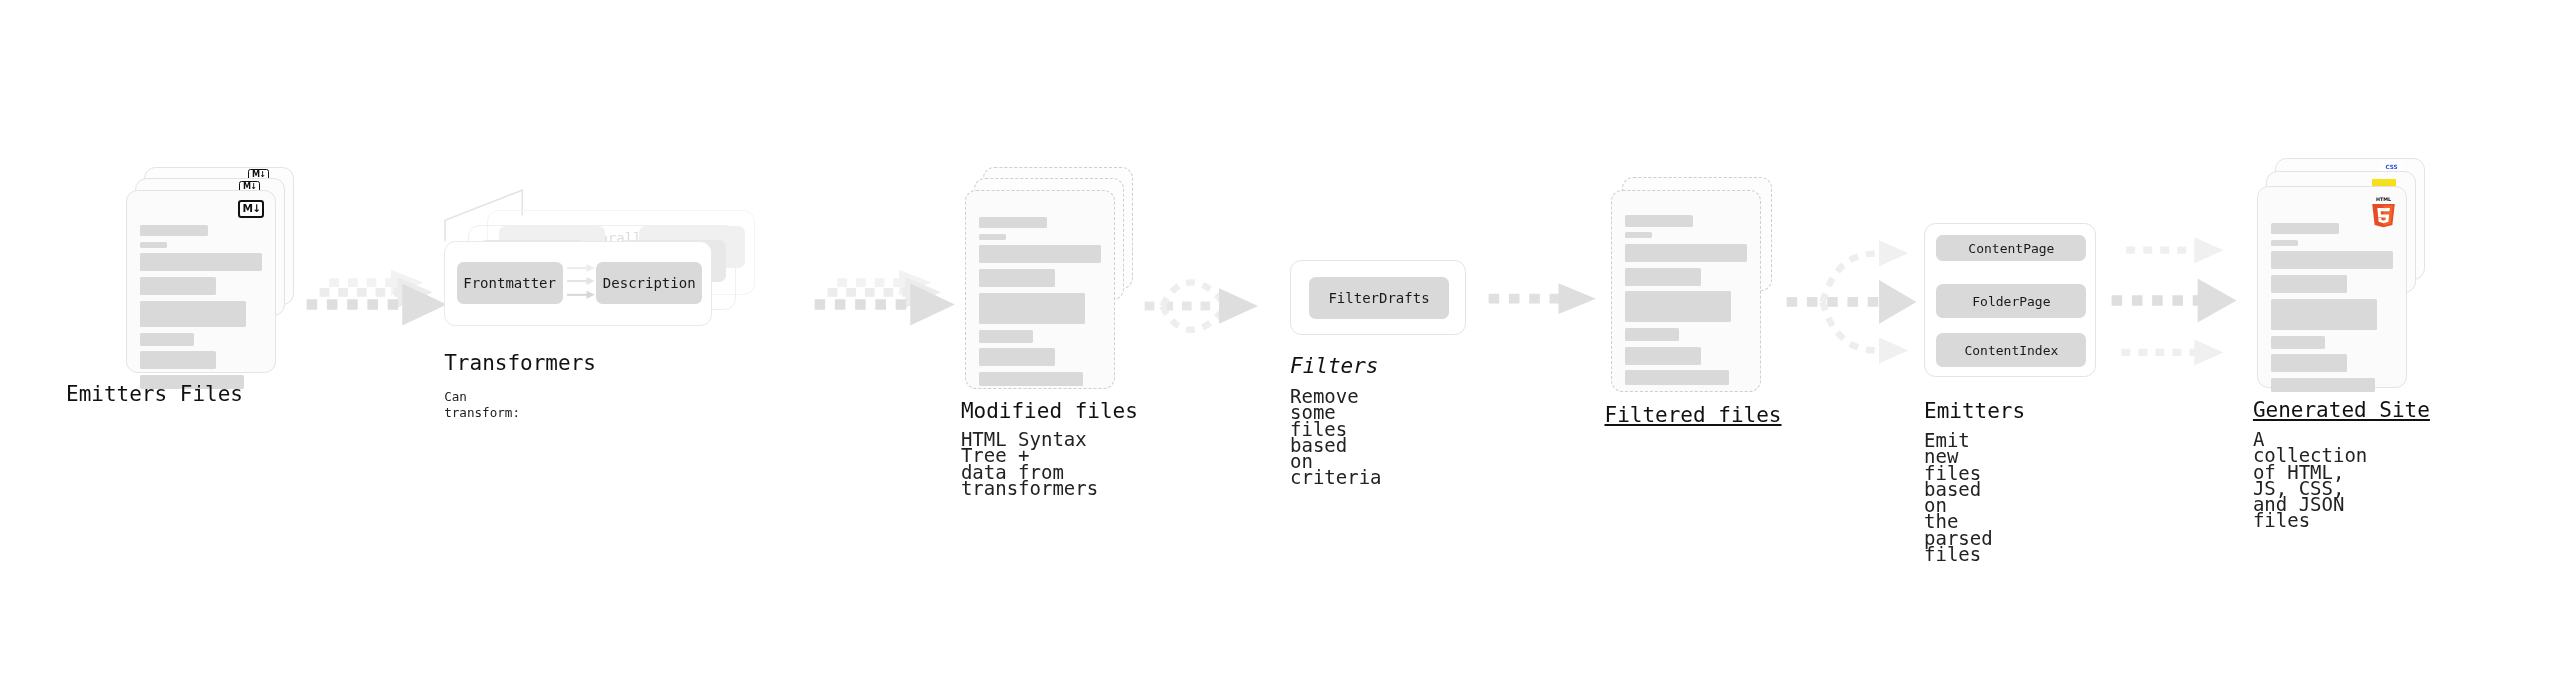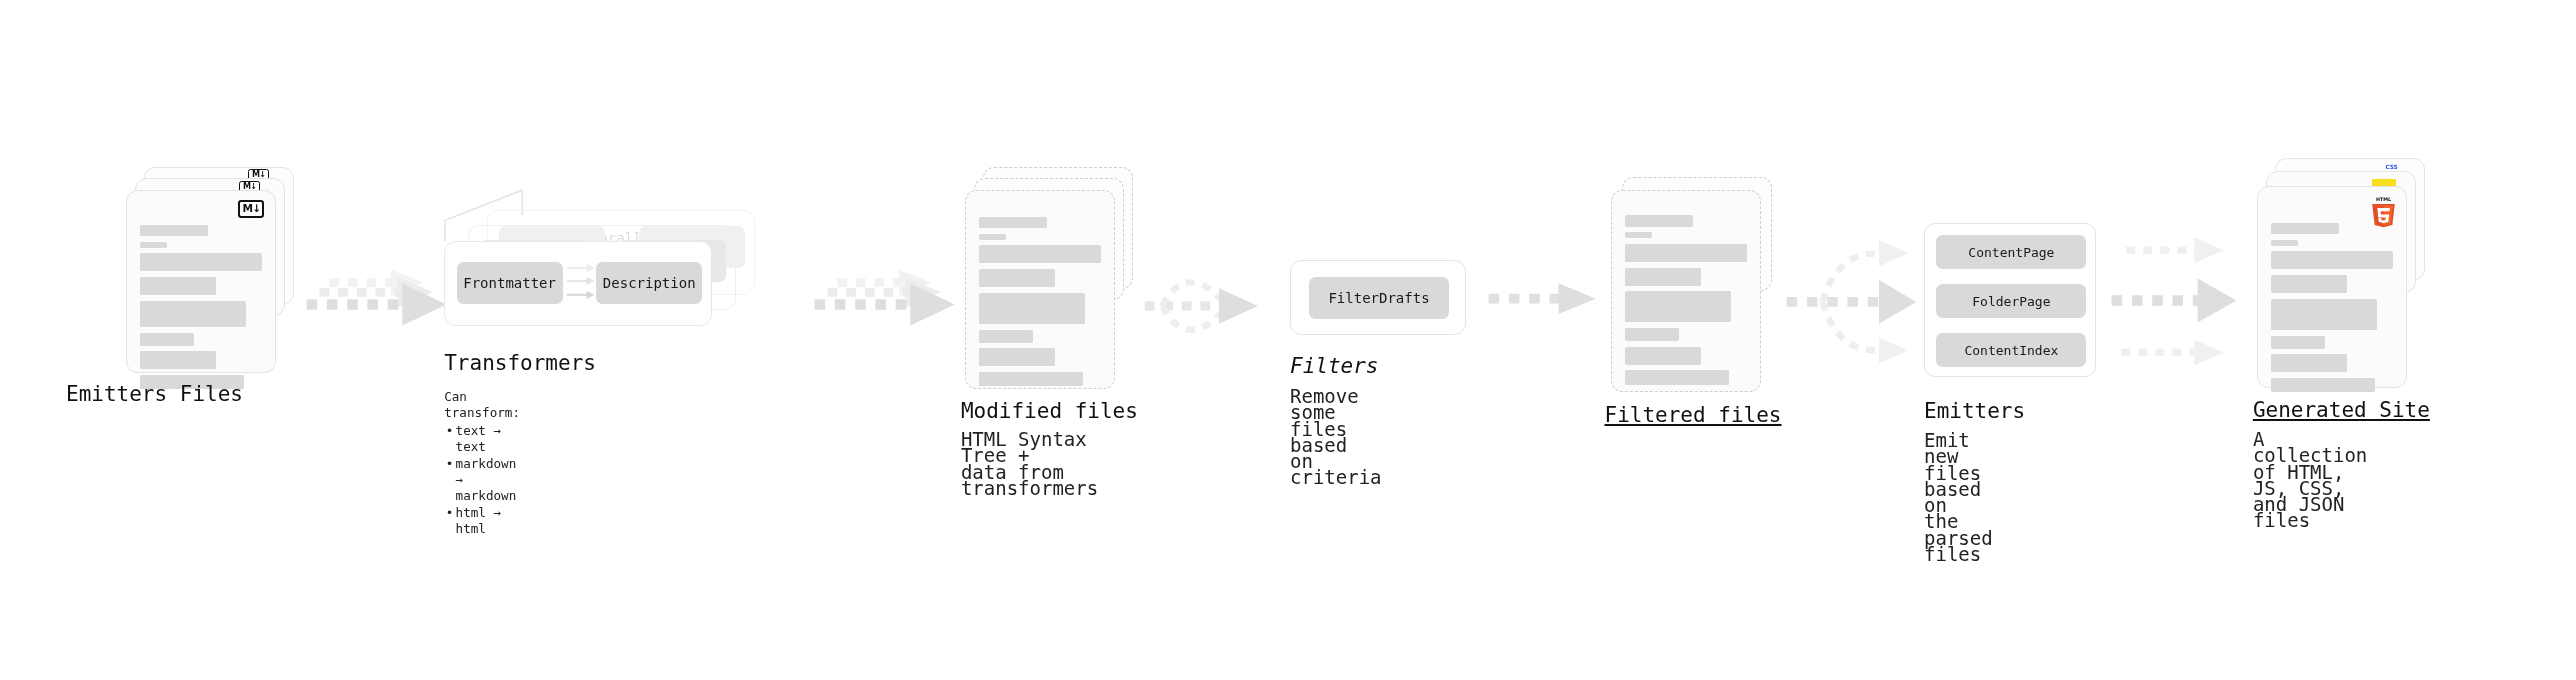--- a/index.html
+++ b/index.html
@@ -217,25 +217,20 @@
         <path d="M0,43 H26" stroke="#d6d6d6" stroke-width="2.5" fill="none"></path>
         <path d="M24,38 L34,43 L24,48 Z" fill="#d6d6d6"></path>
       </svg>
       <div class="chip" style="left:151px; top:20.3px; width:106px; height:42px;">Description</div>
     </div>
 
     <div class="title" style="left:-0.8px; top:159px;">Transformers</div>
 
     <div class="bullets" style="left:-0.8px; top:197px;">
       <div class="lead">Can transform:</div>
-      <ul>
-        <li>text → text</li>
-        <li>markdown → markdown</li>
-        <li>html → html</li>
-      </ul>
     </div>
   </div>
 
   <svg style="left:813px; top:268px; width:154px; height:73px;" viewBox="0 0 190 90" width="154" height="73">
     <path d="M30,18 H110" stroke="#f2f2f2" stroke-width="11" stroke-dasharray="12 11" fill="none"></path>
     <path d="M106,2 L146,18 L106,34 Z" fill="#f2f2f2"></path>
     <path d="M18,30 H118" stroke="#ececec" stroke-width="11" stroke-dasharray="12 11" fill="none"></path>
     <path d="M114,11 L158,30 L114,49 Z" fill="#ececec"></path>
     <path d="M2,45 H126" stroke="#dedede" stroke-width="13" stroke-dasharray="13 12" fill="none"></path>
     <path d="M120,19 L175,45 L120,71 Z" fill="#dedede"></path>
@@ -307,21 +302,21 @@
     <path d="M2,80 H120" stroke="#e0e0e0" stroke-width="12" stroke-dasharray="13 12" fill="none"></path>
     <path d="M46,80 C64,22 96,20 120,20" stroke="#eeeeee" stroke-width="8" stroke-dasharray="11 10" fill="none"></path>
     <path d="M46,80 C64,138 96,140 120,140" stroke="#eeeeee" stroke-width="8" stroke-dasharray="11 10" fill="none"></path>
     <path d="M116,4 L152,20 L116,36 Z" fill="#f0f0f0"></path>
     <path d="M116,53 L162,80 L116,107 Z" fill="#dedede"></path>
     <path d="M116,124 L152,140 L116,156 Z" fill="#f0f0f0"></path>
   </svg>
 
   <div class="stage" style="left:1924px; top:223px;">
     <div class="box" style="left:0px; top:0px; width:172px; height:154px; border-color:#e3e3e3;">
-      <div class="chip" style="left:11.4px; top:11.4px; width:150px; height:34px; font-size:13px;">ContentPage</div>
+      <div class="chip" style="left:11.4px; top:11.4px; width:150px; height:26px; font-size:13px;">ContentPage</div>
       <div class="chip" style="left:11.4px; top:60px; width:150px; height:34px; font-size:13px;">FolderPage</div>
       <div class="chip" style="left:11.4px; top:109px; width:150px; height:34px; font-size:13px;">ContentIndex</div>
     </div>
     <div class="title" style="left:0px; top:176px;">Emitters</div>
     <div class="desc" style="left:0px; top:209px;">Emit new files based on
 the parsed files</div>
   </div>
 
   <svg style="left:2110px; top:234px; width:146px; height:146px;" viewBox="0 0 180 180" width="146" height="146">
     <path d="M20,20 H108" stroke="#efefef" stroke-width="9" stroke-dasharray="11 10" fill="none"></path>

